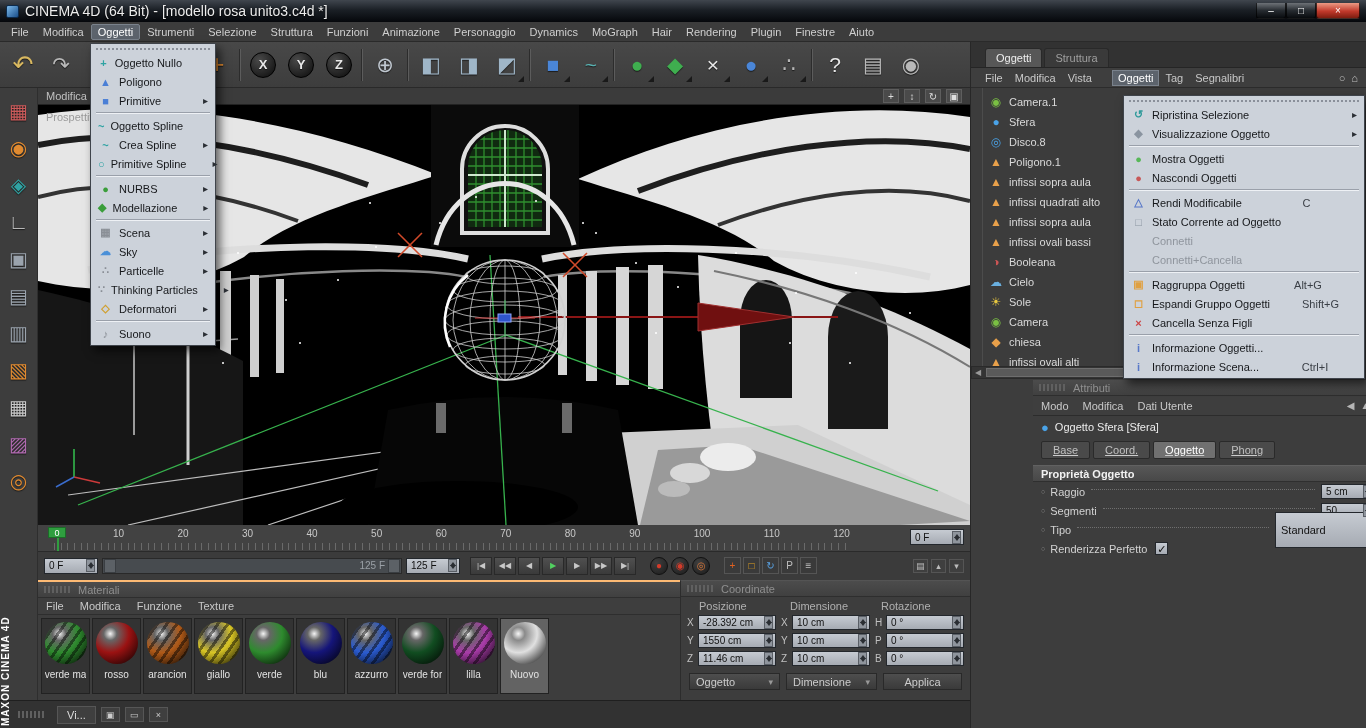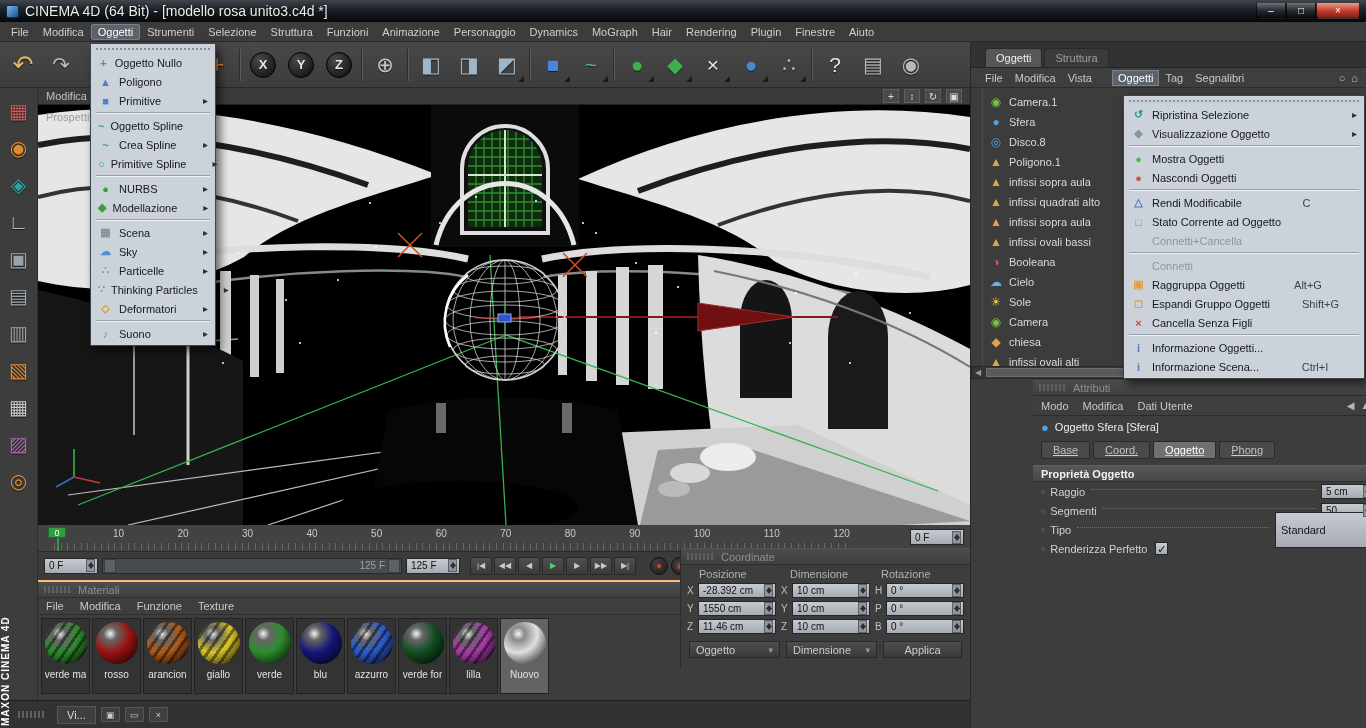--- a/index.html
+++ b/index.html
@@ -121,21 +121,21 @@
   .mat { width:49px; height:76px; background:#333; border:1px solid #222; display:flex; flex-direction:column;
          align-items:center; padding-top:3px; }
   .mat.selected { background:#636363; }
   .ball { width:42px; height:42px; border-radius:50%; position:relative;
           background:radial-gradient(circle at 34% 28%, rgba(255,255,255,.95) 0%, rgba(255,255,255,.25) 16%, var(--c,#888) 46%, #000 100%); }
   .mat.striped .ball::after { content:""; position:absolute; inset:0; border-radius:50%;
           background:repeating-linear-gradient(125deg, rgba(0,0,0,.45) 0 3px, transparent 3px 8px); }
   .mname { margin-top:5px; font-size:10px; color:#e2e2e2; max-width:46px; overflow:hidden; white-space:nowrap; }
 
   
-  .coords { position:absolute; left:680px; top:548px; width:290px; height:120px; background:#3d3d3d;
+  .coords { position:absolute; left:680px; top:580px; width:290px; height:120px; background:#3d3d3d;
             border-top:1px solid #545454; border-left:1px solid #2c2c2c; }
   .coord-headers { display:flex; padding:3px 8px 1px 8px; color:#b0b0b0; }
   .coord-headers .chead { flex:1; padding-left:10px; }
   .coord-grid { display:grid; grid-template-columns:1fr 1fr 1fr; gap:3px 5px; padding:2px 6px; }
   .ccell { display:flex; align-items:center; gap:3px; }
   .ccell .axis { width:8px; color:#c0c0c0; font-size:10px; }
   .ccell .fieldbox { flex:1; height:15px; }
   .ccell .fv { min-width:0; flex:1; overflow:hidden; }
   .coord-footer { display:flex; gap:6px; padding:5px 8px 0 8px; }
   .dselect { flex:1; height:17px; display:flex; align-items:center; padding:0 6px; color:#ccc;
@@ -1082,29 +1082,29 @@
         <span class="plabel">Rendi Modificabile</span>
         <span class="pshort">C</span>
         <span class="parrow"></span>
       </div>
         <div class="pmi">
         <i class="pic" style="--c: #8a94a0;">□</i>
         <span class="plabel">Stato Corrente ad Oggetto</span>
         <span class="pshort"></span>
         <span class="parrow"></span>
       </div>
+        <div class="pmi disabled">
+        <i class="pic"></i>
+        <span class="plabel">Connetti</span>
+        <span class="pshort"></span>
+        <span class="parrow"></span>
+      </div>
         <div class="pmi disabled sep-after">
         <i class="pic"></i>
         <span class="plabel">Connetti+Cancella</span>
-        <span class="pshort"></span>
-        <span class="parrow"></span>
-      </div>
-        <div class="pmi disabled">
-        <i class="pic"></i>
-        <span class="plabel">Connetti</span>
         <span class="pshort"></span>
         <span class="parrow"></span>
       </div>
         <div class="pmi">
         <i class="pic" style="--c: #e0a040;">▣</i>
         <span class="plabel">Raggruppa Oggetti</span>
         <span class="pshort">Alt+G</span>
         <span class="parrow"></span>
       </div>
         <div class="pmi">

